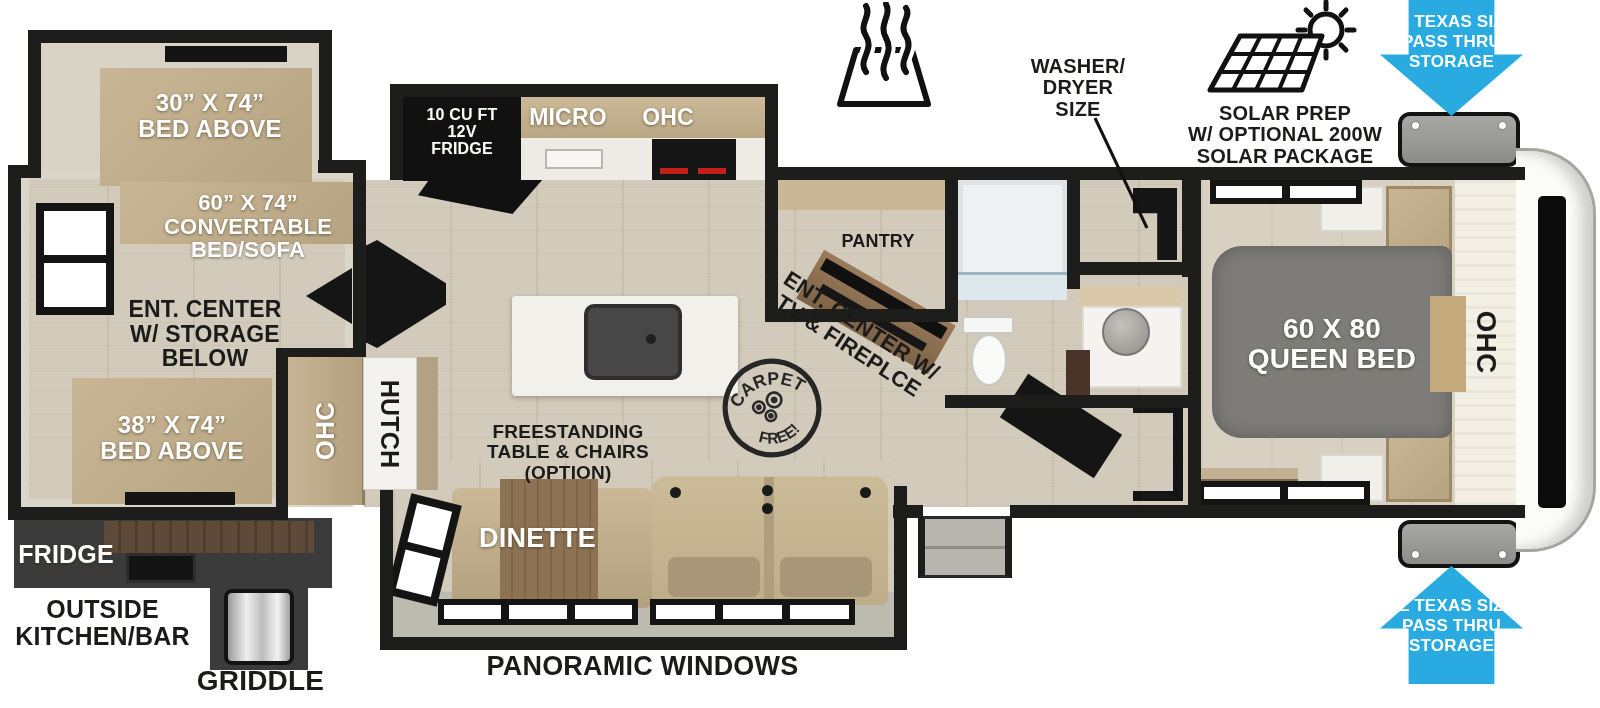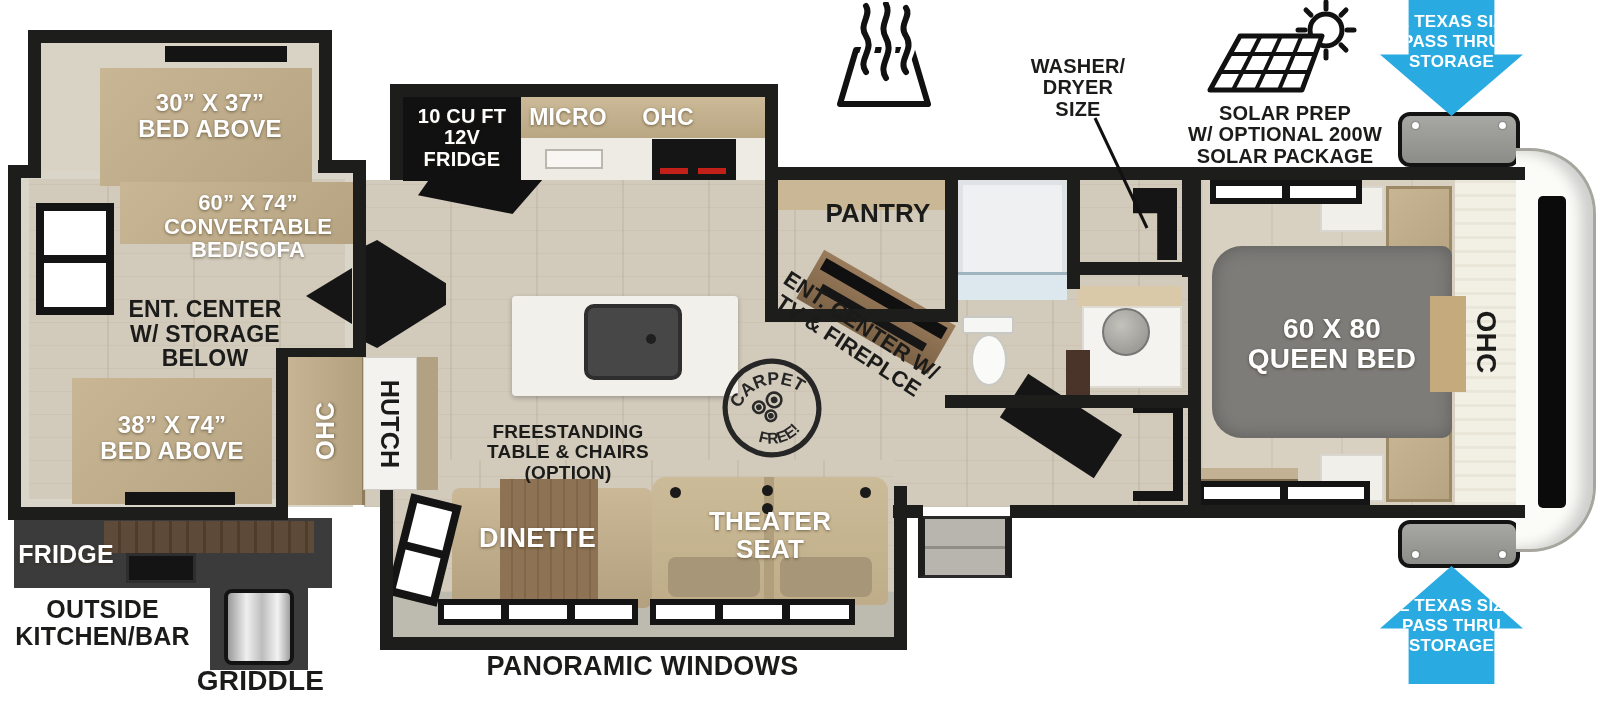--- a/index.html
+++ b/index.html
@@ -46,21 +46,21 @@
   <div class="floor liner" style="left:21px;top:171px;width:332px;height:336px;"></div>
   <div class="floor" style="left:403px;top:97px;width:362px;height:86px;"></div>
   <div class="floor" style="left:364px;top:180px;width:837px;height:327px;"></div>
   <div class="floor" style="left:393px;top:460px;width:501px;height:178px;"></div>
   <div class="floor" style="left:1201px;top:180px;width:254px;height:325px;background:repeating-linear-gradient(90deg, rgba(115,95,65,0.08) 0 2px, transparent 2px 70px),#d8d1c2;"></div>
   <div class="abs" style="left:1455px;top:180px;width:63px;height:325px;background:repeating-linear-gradient(0deg, rgba(120,110,80,0.07) 0 3px, transparent 3px 14px),#f2efe4;z-index:3;"></div>
   <div class="abs" style="left:393px;top:592px;width:501px;height:45px;background:#bdbab0;z-index:8;"></div>
 
   <div class="furn tan" style="left:100px;top:68px;width:212px;height:118px;"></div>
   <div class="furn" style="left:165px;top:46px;width:122px;height:16px;background:#141414;"></div>
-  <div class="lbl w" style="left:110px;top:90px;width:200px;font-size:24px;">30” X 37”
+  <div class="lbl w" style="left:110px;top:90px;width:200px;font-size:24px;">30” X 74”
 BED ABOVE</div>
 
   <div class="furn tan" style="left:120px;top:182px;width:234px;height:62px;"></div>
   <div class="lbl w" style="left:133px;top:191px;width:230px;font-size:22px;">60” X 74”
 CONVERTABLE
 BED/SOFA</div>
 
   <div class="winV" style="left:36px;top:203px;width:78px;height:112px;">
     <div class="pane"></div>
     <div class="pane"></div>
@@ -99,21 +99,21 @@
   <div class="abs" style="left:126px;top:553px;width:70px;height:30px;background:#141414;box-shadow:inset 0 0 0 3px #2e2e2e;z-index:22;"></div>
   <div class="lbl w" style="left:16px;top:541px;width:100px;font-size:25px;z-index:55;">FRIDGE</div>
   <div class="abs" style="left:210px;top:584px;width:98px;height:86px;background:#3b3b3b;z-index:20;"></div>
   <div class="abs" style="left:224px;top:589px;width:70px;height:76px;background:linear-gradient(90deg,#9a9a9a,#efefef 30%,#bdbdbd 55%,#f2f2f2 80%,#9f9f9f);border:4px solid #131313;border-radius:8px;z-index:22;"></div>
   <div class="lbl" style="left:168px;top:666px;width:185px;font-size:28px;">GRIDDLE</div>
   <div class="lbl" style="left:0px;top:596px;width:205px;font-size:25px;">OUTSIDE
 KITCHEN/BAR</div>
 
   <div class="furn" style="left:403px;top:97px;width:118px;height:84px;background:#111111;z-index:13;"></div>
   <div class="furn" style="left:418px;top:180px;width:135px;height:34px;background:#111111;clip-path:polygon(8% 0,92% 0,70% 100%,0 45%);"></div>
-  <div class="lbl w" style="left:403px;top:106px;width:118px;font-size:20px;">10 CU FT
+  <div class="lbl w" style="left:403px;top:106px;width:118px;font-size:16px;">10 CU FT
 12V
 FRIDGE</div>
   <div class="furn" style="left:521px;top:97px;width:244px;height:41px;background:linear-gradient(180deg,#cbb997,#b9a784);"></div>
   <div class="lbl w" style="left:516px;top:105px;width:104px;font-size:23px;">MICRO</div>
   <div class="lbl w" style="left:616px;top:105px;width:104px;font-size:23px;">OHC</div>
   <div class="furn" style="left:521px;top:138px;width:244px;height:42px;background:#edebe4;"></div>
   <div class="furn" style="left:545px;top:149px;width:58px;height:20px;background:#f7f6f2;border:2px solid #b9b7ae;"></div>
   <div class="furn" style="left:652px;top:139px;width:84px;height:41px;background:#151515;"></div>
   <div class="furn" style="left:660px;top:168px;width:28px;height:6px;background:#c22018;"></div>
   <div class="furn" style="left:698px;top:168px;width:28px;height:6px;background:#c22018;"></div>
@@ -151,21 +151,21 @@
       <circle cx="47" cy="57" r="5"></circle>
         <circle cx="47" cy="57" r="1.5" fill="#2a2a2a"></circle>
     </g>
   </svg>
 
   <div class="lbl" style="left:468px;top:422px;width:200px;font-size:19px;">FREESTANDING
 TABLE &amp; CHAIRS
 (OPTION)</div>
 
   <div class="abs" style="left:778px;top:180px;width:167px;height:30px;background:#c9b795;z-index:10;"></div>
-  <div class="lbl" style="left:778px;top:200px;width:200px;font-size:26px;">PANTRY</div>
+  <div class="lbl" style="left:778px;top:232px;width:200px;font-size:18px;">PANTRY</div>
   <div class="wall" style="left:765px;top:167px;width:13px;height:155px;"></div>
   <div class="wall" style="left:765px;top:309px;width:193px;height:13px;"></div>
 
   <div class="abs" style="left:958px;top:180px;width:109px;height:120px;background:#eef0f1;box-shadow:inset 0 0 0 5px #dfe3e6;z-index:6;"></div>
   <div class="abs" style="left:958px;top:272px;width:109px;height:28px;background:#dce8ee;border-top:3px solid #9fb4be;z-index:7;"></div>
   <div class="wall" style="left:945px;top:167px;width:13px;height:155px;"></div>
   <div class="wall" style="left:1067px;top:167px;width:13px;height:122px;"></div>
 
   <div class="furn" style="left:1133px;top:188px;width:44px;height:72px;background:#151515;clip-path:polygon(0 0,100% 0,100% 100%,55% 100%,55% 35%,0 35%);"></div>
   <div class="wall" style="left:1182px;top:167px;width:13px;height:110px;"></div>
@@ -192,22 +192,20 @@
 
   <div class="furn" style="left:652px;top:477px;width:236px;height:128px;background:linear-gradient(180deg,#ccbb98,#bfad89);border-radius:14px 14px 6px 6px;">
     <div style="position:absolute;left:112px;top:0;width:10px;height:128px;background:#b09e7c;"></div>
     <div style="position:absolute;left:16px;top:80px;width:92px;height:40px;background:#a89678;border-radius:8px;"></div>
     <div style="position:absolute;left:128px;top:80px;width:92px;height:40px;background:#a89678;border-radius:8px;"></div>
     <div style="position:absolute;left:18px;top:10px;width:11px;height:11px;border-radius:50%;background:#1a1a1a;"></div>
     <div style="position:absolute;left:110px;top:8px;width:11px;height:11px;border-radius:50%;background:#1a1a1a;"></div>
     <div style="position:absolute;left:110px;top:26px;width:11px;height:11px;border-radius:50%;background:#1a1a1a;"></div>
     <div style="position:absolute;left:208px;top:10px;width:11px;height:11px;border-radius:50%;background:#1a1a1a;"></div>
   </div>
-  <div class="lbl w" style="left:655px;top:508px;width:230px;font-size:26px;">THEATER
-SEAT</div>
 
   <div class="winH" style="left:438px;top:599px;width:200px;height:26px;">
     <div class="pane"></div>
     <div class="pane"></div>
     <div class="pane"></div>
   </div>
   <div class="winH" style="left:650px;top:599px;width:205px;height:26px;">
     <div class="pane"></div>
     <div class="pane"></div>
     <div class="pane"></div>

